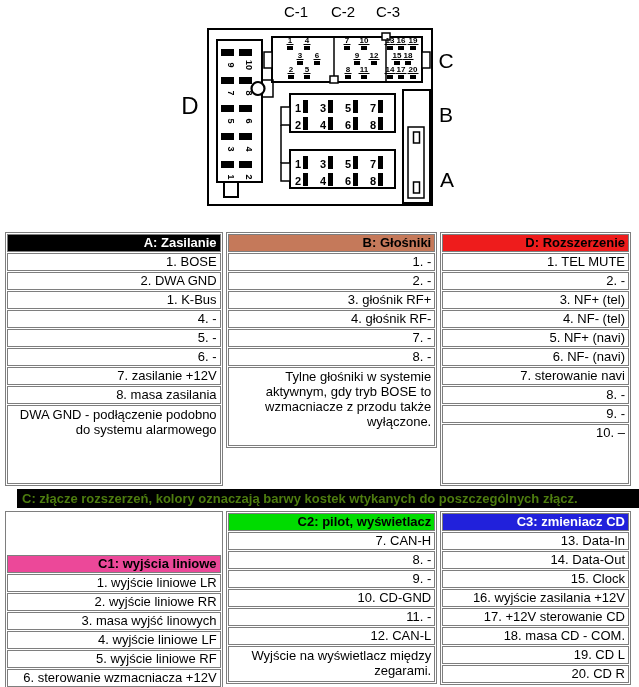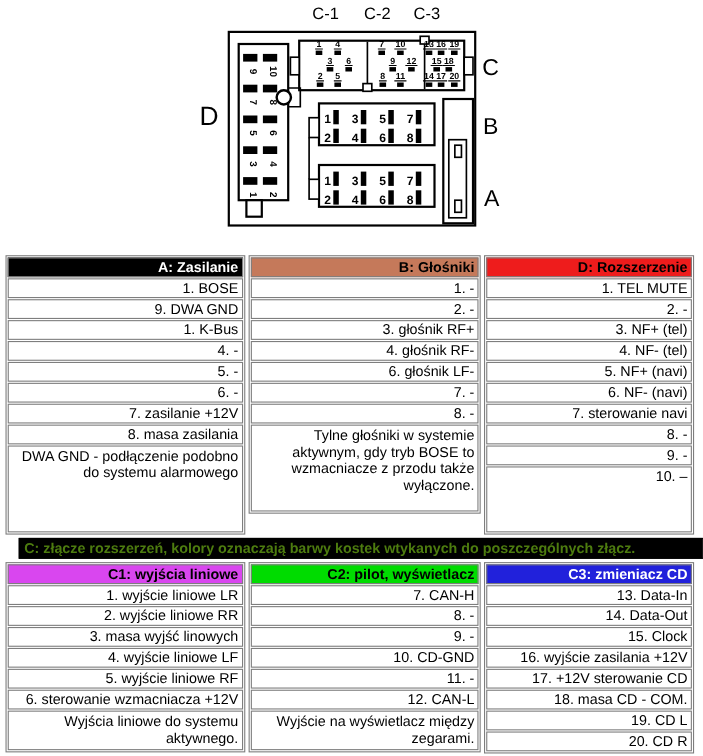--- a/index.html
+++ b/index.html
@@ -181,36 +181,35 @@
       </g>
   </svg>
 </div>
 
 <div class="tables">
 
   <div class="trow">
     <div class="col w1">
       <div class="cell hdr" style="background: rgb(0, 0, 0); color: rgb(255, 255, 255);">A: Zasilanie</div>
       <div class="cell">1. BOSE</div>
-      <div class="cell">9. DWA GND</div>
+      <div class="cell">2. DWA GND</div>
       <div class="cell">1. K-Bus</div>
       <div class="cell">4. -</div>
       <div class="cell">5. -</div>
       <div class="cell">6. -</div>
       <div class="cell">7. zasilanie +12V</div>
       <div class="cell">8. masa zasilania</div>
       <div class="cell note note-tall">DWA GND - podłączenie podobno do systemu alarmowego</div>
     </div>
     <div class="col w2">
       <div class="cell hdr" style="background: rgb(197, 121, 90); color: rgb(0, 0, 0);">B: Głośniki</div>
       <div class="cell">1. -</div>
       <div class="cell">2. -</div>
       <div class="cell">3. głośnik RF+</div>
       <div class="cell">4. głośnik RF-</div>
-      <div class="cell">6. głośnik LF-</div>
       <div class="cell">7. -</div>
       <div class="cell">8. -</div>
       <div class="cell note note-tall">Tylne głośniki w systemie aktywnym, gdy tryb BOSE to wzmacniacze z przodu także wyłączone.</div>
     </div>
     <div class="col w3">
       <div class="cell hdr" style="background: rgb(238, 28, 28); color: rgb(0, 0, 0);">D: Rozszerzenie</div>
       <div class="cell">1. TEL MUTE</div>
       <div class="cell">2. -</div>
       <div class="cell">3. NF+ (tel)</div>
       <div class="cell">4. NF- (tel)</div>
@@ -220,21 +219,21 @@
       <div class="cell">8. -</div>
       <div class="cell">9. -</div>
       <div class="cell d-last">10. –</div>
     </div>
   </div>
 
   <div class="c-band" style="background: rgb(0, 0, 0); color: #4d7c0f; margin-left: 12px;">C: złącze rozszerzeń, kolory oznaczają barwy kostek wtykanych do poszczególnych złącz.</div>
 
   <div class="trow">
     <div class="col w1">
-      <div class="cell hdr" style="background: #d946ef; color: rgb(0, 0, 0);">C1: wyjścia liniowe</div>
+      <div class="cell hdr" style="background: #ec4899; color: rgb(0, 0, 0); margin-top: 42px;">C1: wyjścia liniowe</div>
       <div class="cell">1. wyjście liniowe LR</div>
       <div class="cell">2. wyjście liniowe RR</div>
       <div class="cell">3. masa wyjść linowych</div>
       <div class="cell">4. wyjście liniowe LF</div>
       <div class="cell">5. wyjście liniowe RF</div>
       <div class="cell">6. sterowanie wzmacniacza +12V</div>
       <div class="cell note note-c">Wyjścia liniowe do systemu aktywnego.</div>
     </div>
     <div class="col w2">
       <div class="cell hdr" style="background: rgb(0, 220, 0); color: rgb(0, 0, 0);">C2: pilot, wyświetlacz</div>

